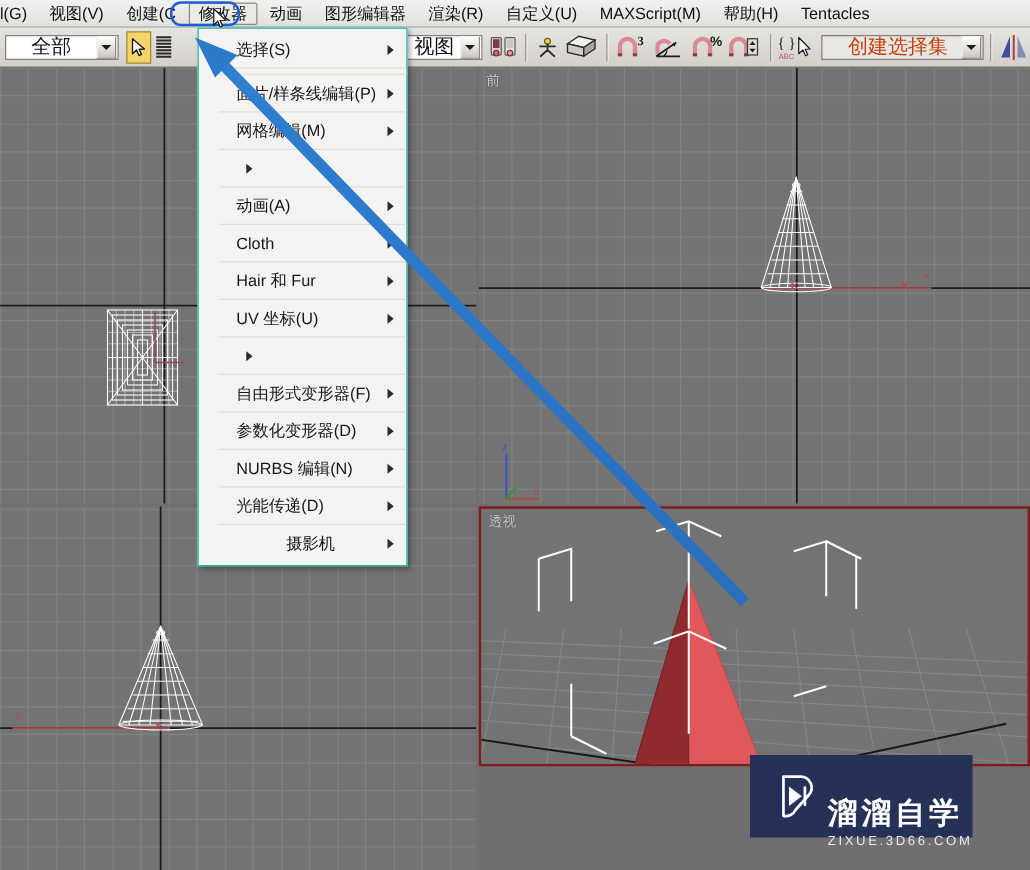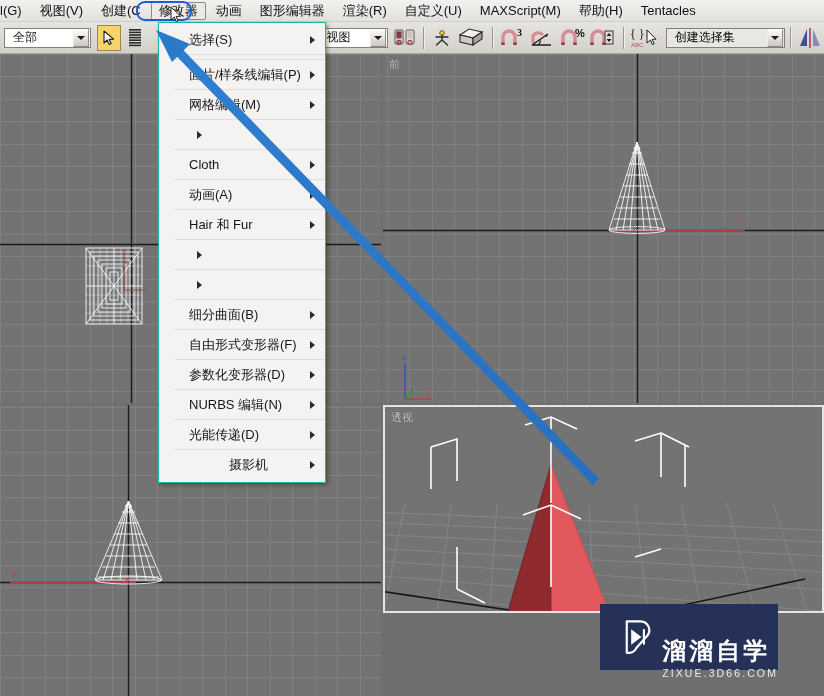--- a/index.html
+++ b/index.html
@@ -49,21 +49,21 @@
     display:flex;align-items:center;
     box-sizing:border-box;
   }
   .tb-sep{width:1px;height:22px;background:#9b9892;margin:0 5px;
     box-shadow:1px 0 0 #f0eeea;}
   .combo{
     height:20px;border:1px solid #83807a;background:#fff;
     display:flex;align-items:center;box-sizing:border-box;
     margin-left:4px;
   }
-  .combo .cval{flex:1;padding:0 8px;font-size:12px;color:#111;white-space:nowrap;overflow:hidden;}
+  .combo .cval{flex:1;padding:0 20px;font-size:16px;color:#111;white-space:nowrap;overflow:hidden;}
   .combo .carrow{
     width:16px;height:18px;margin:0 1px 0 0;
     background:linear-gradient(#fbfbfa,#ccc9c3);
     border:1px solid #8d8a84;border-top-color:#fff;border-left-color:#efedea;
     box-sizing:border-box;display:flex;align-items:center;justify-content:center;
   }
   .carrow i{
     width:0;height:0;border-left:4px solid transparent;border-right:4px solid transparent;
     border-top:4px solid #1b1b1b;display:block;
   }
@@ -80,21 +80,21 @@
   
   .viewports{
     position:absolute;left:0;top:54px;width:824px;height:642px;
     background:#6f6f6f;
   }
   .vp{position:absolute;overflow:hidden;background:#737373;box-sizing:border-box;}
   .vp-tl{left:0;  top:0;   width:381px;height:349px;}
   .vp-tr{left:383;}
   .vp-tr{left:383px;top:0;width:441px;height:349px;}
   .vp-bl{left:0;top:351px;width:381px;height:291px;}
-  .vp-br{left:383px;top:351px;width:441px;height:208px;border:2px solid #e5e5e5;}
+  .vp-br{left:383px;top:351px;width:441px;height:208px;border:2px solid #7f1d1d;}
   .vp-label{
     position:absolute;left:6px;top:3px;font-size:11px;color:#c9c9c9;
     text-shadow:0 0 1px #3a3a3a; z-index:5;
   }
   .grid-svg{position:absolute;left:0;top:0;}
 
   
   .dropdown{
     position:absolute;left:158px;top:22px;width:168px;
     background:#f4f3f1;
@@ -259,21 +259,21 @@
 
     <div class="tbbtn" style="width:34px">
       <svg width="30" height="22" viewBox="0 0 30 22">
         <text x="0" y="11" font-size="12" font-family="Liberation Serif, serif" fill="#1a1a1a">{ }</text>
         <text x="1" y="20" font-size="6" font-family="Liberation Sans, sans-serif" fill="#b05560">ABC</text>
         <path d="M17 3 L17 16 L20.4 13 L22.4 17.6 L24.2 16.8 L22.2 12.4 L26 12.2 Z" fill="#f7f7f7" stroke="#1d1d1d" stroke-width="1" stroke-linejoin="round"></path>
       </svg>
     </div>
 
     <div class="combo" style="width:130px;background:#e9e7e3">
-      <div class="cval" style="color:#000000">创建选择集</div>
+      <div class="cval" style="color:#c2410c">创建选择集</div>
       <div class="carrow">
           <i></i>
         </div>
     </div>
 
     <div class="tb-sep"></div>
 
     <div class="tbbtn" style="width:28px">
       <svg width="24" height="22" viewBox="0 0 24 22">
         <path d="M9 2 L9 19 L2 19 Z" fill="#3e4f9e"></path>
@@ -480,39 +480,36 @@
         <span class="dd-arrow"></span>
       </div>
       <div class="dd-item">
         <span class="lbl">网格编辑(M)</span>
         <span class="dd-arrow"></span>
       </div>
       <div class="dd-item">
         <span class="dd-arrow"></span>
       </div>
       <div class="dd-item">
+        <span class="lbl">动画(A)</span>
+        <span class="dd-arrow"></span>
+      </div>
+      <div class="dd-item">
         <span class="lbl">Cloth</span>
         <span class="dd-arrow"></span>
       </div>
       <div class="dd-item">
-        <span class="lbl">动画(A)</span>
-        <span class="dd-arrow"></span>
-      </div>
-      <div class="dd-item">
         <span class="lbl">Hair 和 Fur</span>
         <span class="dd-arrow"></span>
       </div>
       <div class="dd-item">
-        <span class="dd-arrow"></span>
-      </div>
-      <div class="dd-item">
-        <span class="dd-arrow"></span>
-      </div>
-      <div class="dd-item">
-        <span class="lbl">细分曲面(B)</span>
+        <span class="lbl">UV 坐标(U)</span>
+        <span class="dd-arrow"></span>
+      </div>
+      <div class="dd-item">
         <span class="dd-arrow"></span>
       </div>
       <div class="dd-item">
         <span class="lbl">自由形式变形器(F)</span>
         <span class="dd-arrow"></span>
       </div>
       <div class="dd-item">
         <span class="lbl">参数化变形器(D)</span>
         <span class="dd-arrow"></span>
       </div>

